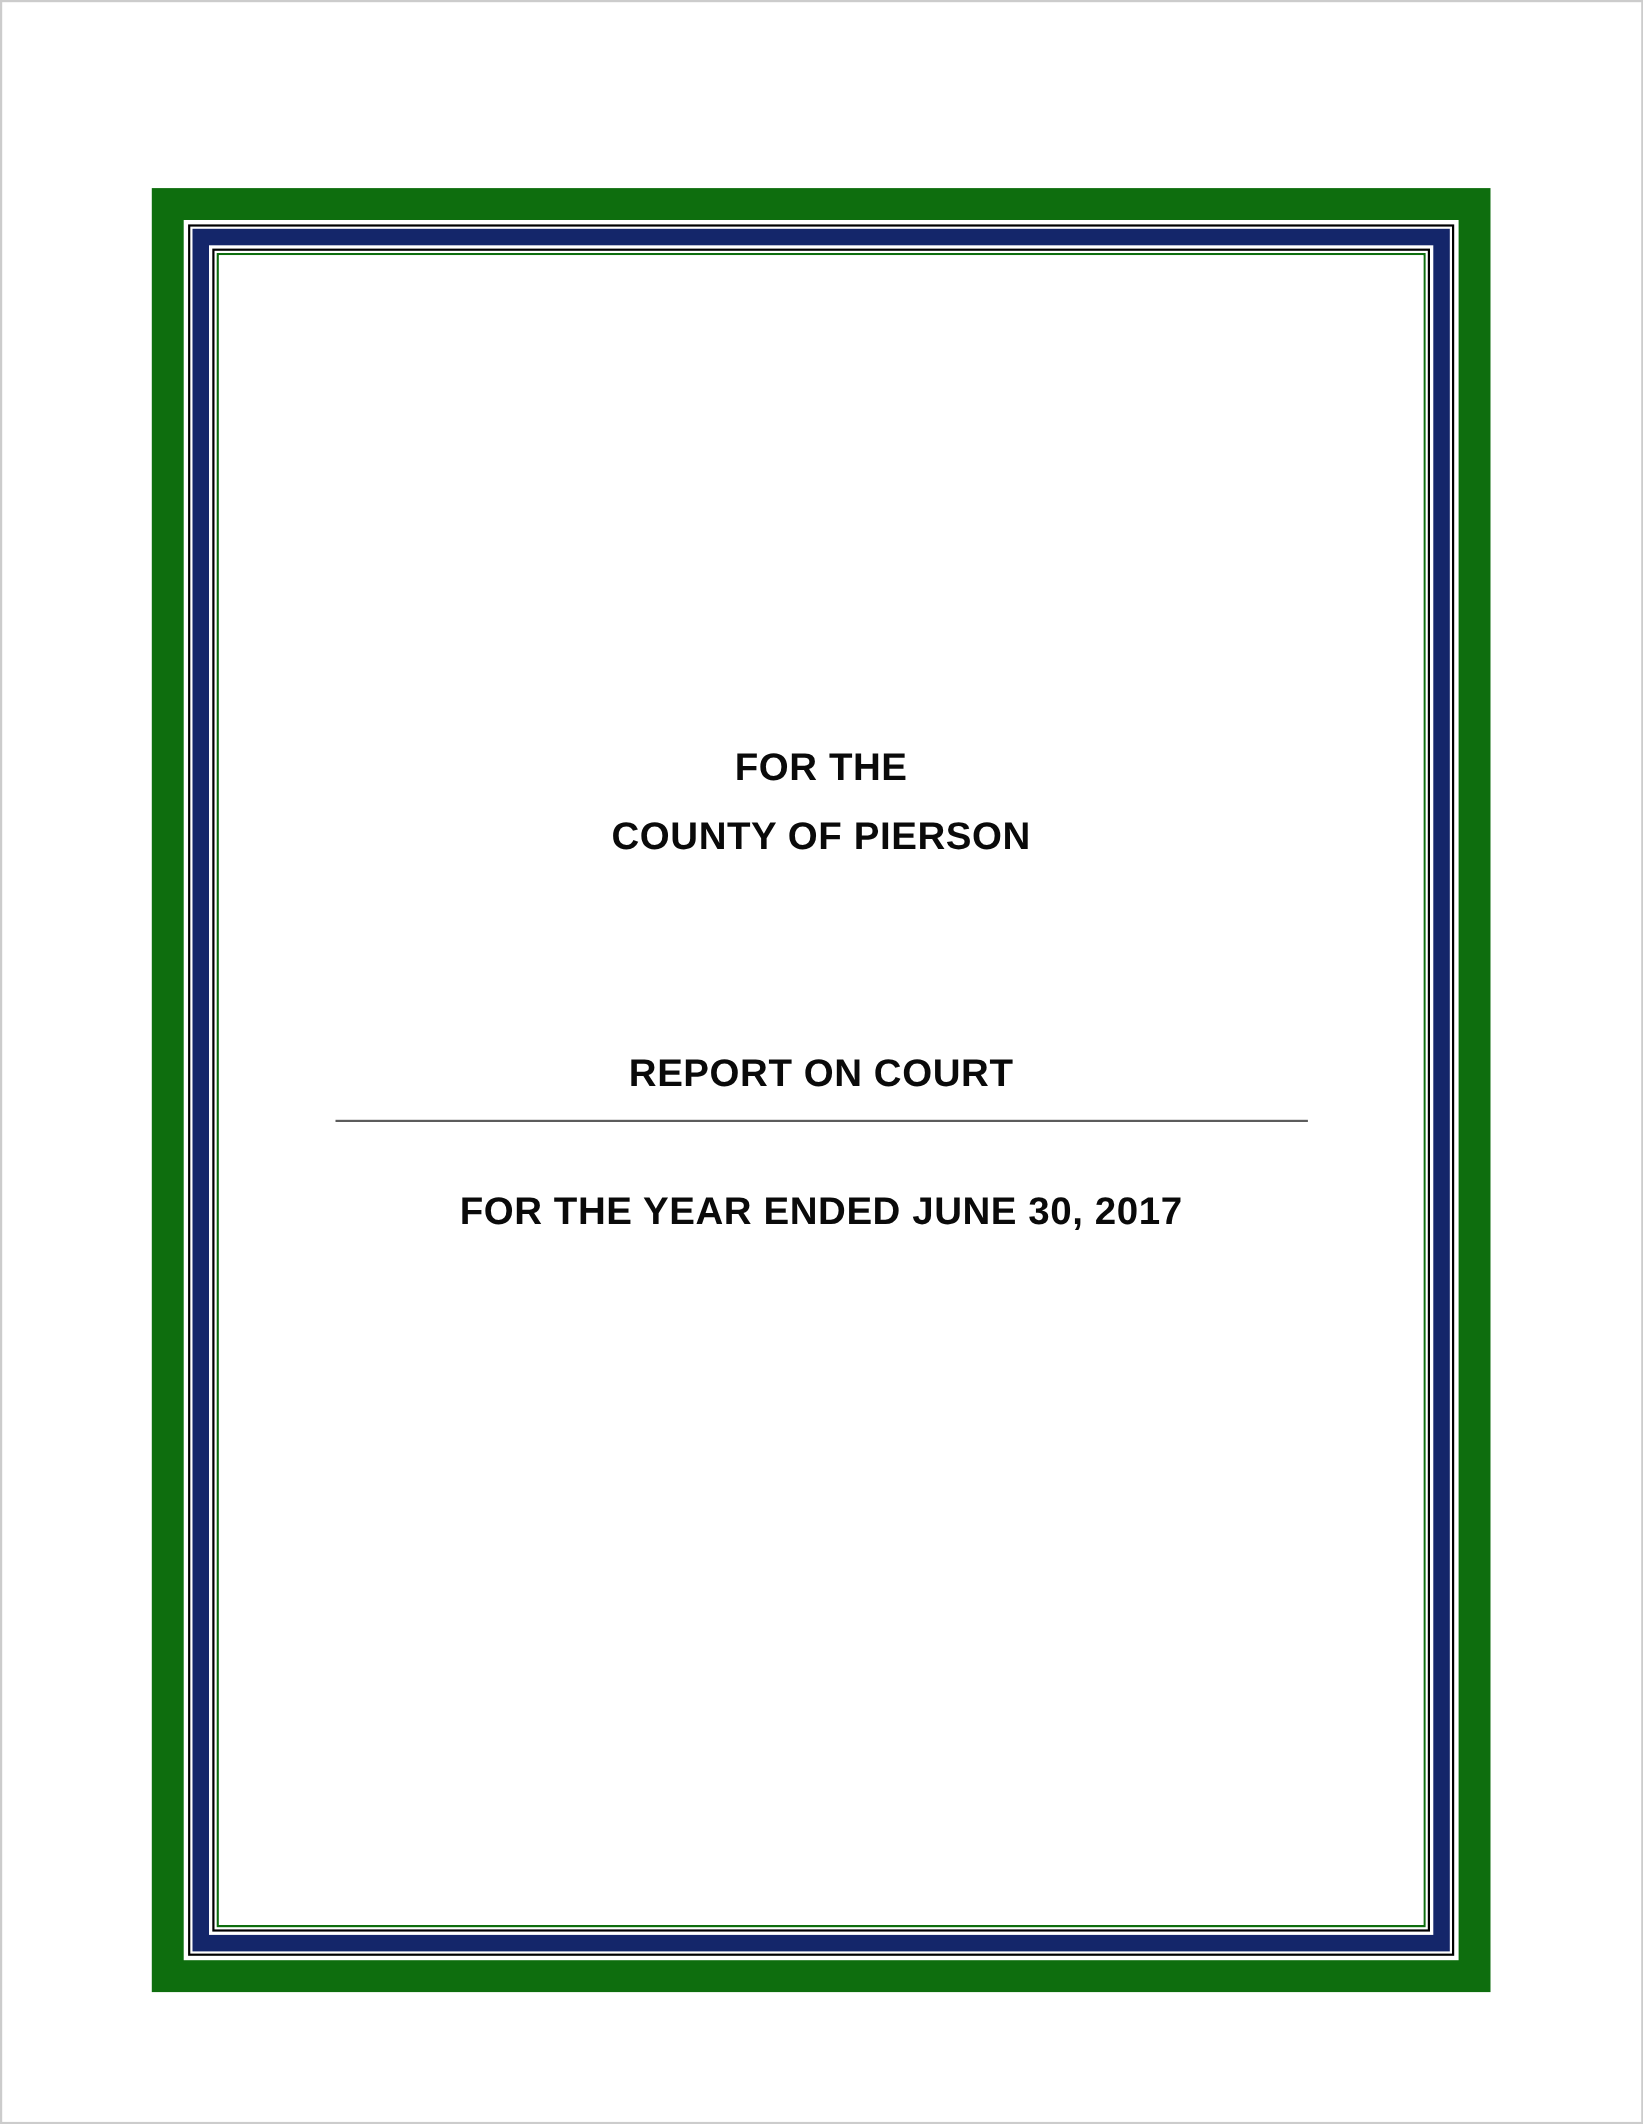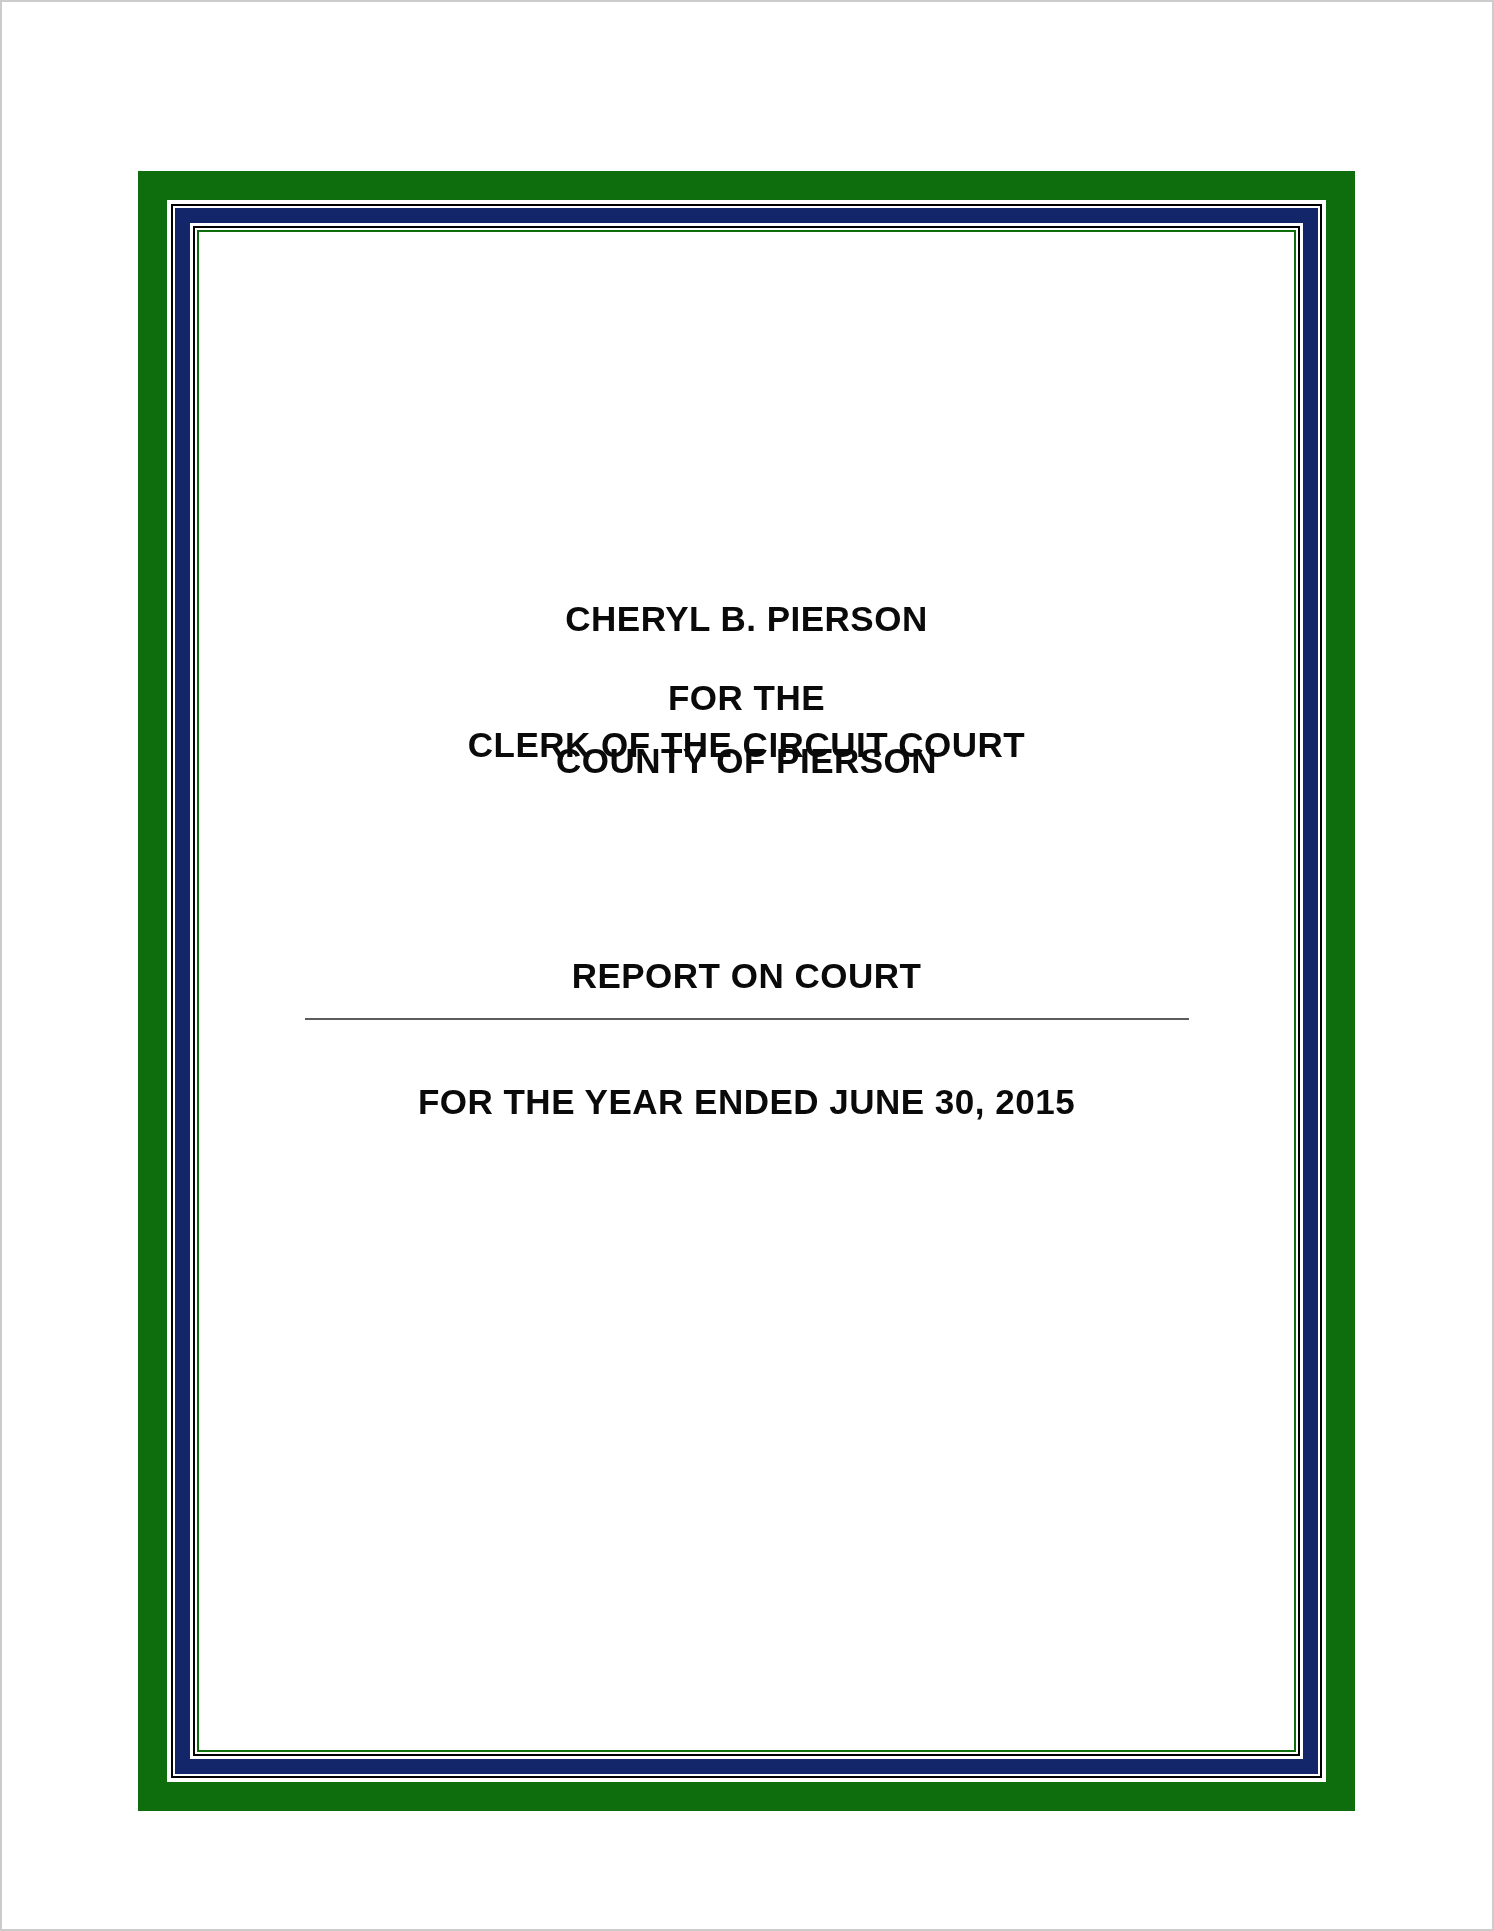--- a/index.html
+++ b/index.html
@@ -93,32 +93,28 @@
 <body>
 
 <div class="screen">
   <div class="frame">
     <div class="ring-black-a">
       <div class="ring-navy">
         <div class="ring-black-b">
           <div class="ring-green-thin">
             <div class="content">
 
-              <div class="text-block block-clerk">
-                <div>CHERYL B. PIERSON</div>
-                <div>CLERK OF THE CIRCUIT COURT</div>
-              </div>
 
               <div class="text-block block-forthe">FOR THE</div>
 
               <div class="text-block block-locality">COUNTY OF PIERSON</div>
 
               <div class="text-block block-report">
                 <div>REPORT ON COURT</div>
-                <div>FOR THE YEAR ENDED JUNE 30, 2015</div>
+                <div>FOR THE YEAR ENDED JUNE 30, 2017</div>
               </div>
 
               <div class="rule"></div>
 
             </div>
           </div>
         </div>
       </div>
     </div>
   </div>

